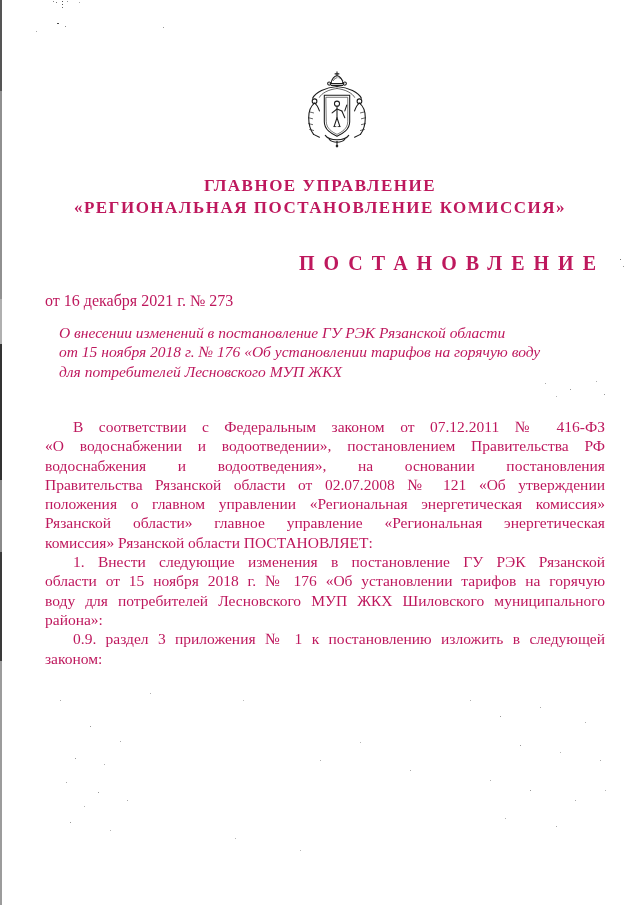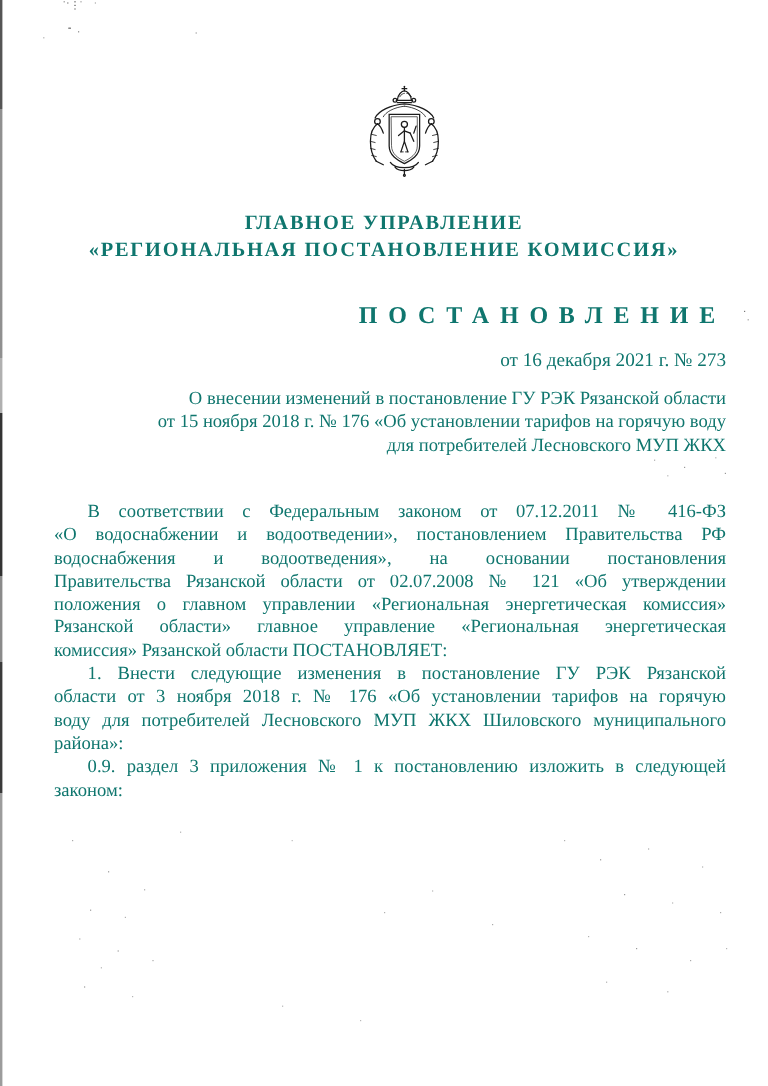--- a/index.html
+++ b/index.html
@@ -3,21 +3,21 @@
 <meta charset="utf-8">
 <style>
   html, body { margin: 0; padding: 0; background: #e8e8e8; }
   .page {
     position: relative;
     width: 640px;
     height: 905px;
     background: #ffffff;
     overflow: hidden;
     font-family: "Liberation Serif", "DejaVu Serif", serif;
-    color: #0f766e;
+    color: #be185d;
   }
   
   .edge-strip {
     position: absolute; left: 0; top: 0; width: 2px; height: 905px;
     background: linear-gradient(to bottom,
       #555 0%, #555 10%, #909090 10%, #909090 33%,
       #b0b0b0 33%, #b0b0b0 38%, #333 38%, #333 53%,
       #8a8a8a 53%, #8a8a8a 61%, #3a3a3a 61%, #3a3a3a 73%,
       #9c9c9c 73%, #9c9c9c 100%);
   }
@@ -51,25 +51,25 @@
     font-size: 17px; line-height: 22px; letter-spacing: 1.5px;
   }
   .doctype {
     position: absolute; top: 252px; left: 45px; width: 560px;
     box-sizing: border-box; padding-left: 9px;
     text-align: right; font-weight: bold;
     font-size: 20px; letter-spacing: 9px;
   }
   .dateline {
     position: absolute; top: 292px; left: 45px; width: 560px;
-    text-align: right; font-size: 16px;
+    text-align: left; font-size: 16px;
   }
   .subject {
-    position: absolute; top: 323px; left: 45px; width: 560px;
-    text-align: right; font-size: 15.5px; line-height: 19.3px;
+    position: absolute; top: 323px; left: 59px; width: 560px;
+    text-align: left; font-size: 15.5px; line-height: 19.3px; font-style: italic;
   }
   .bodytext {
     position: absolute; top: 417px; left: 45px; width: 560px;
     font-size: 15.5px; line-height: 19.3px;
   }
   .jline { text-align: justify; text-align-last: justify; }
   .jline.end { text-align-last: left; }
   .ind { text-indent: 28px; }
 </style>
 </head>
@@ -145,21 +145,21 @@
       <div class="jline ind">В соответствии с Федеральным законом от 07.12.2011 № 416-ФЗ</div>
       <div class="jline">«О водоснабжении и водоотведении», постановлением Правительства РФ</div>
       <div class="jline">водоснабжения и водоотведения», на основании постановления</div>
       <div class="jline">Правительства Рязанской области от 02.07.2008 № 121 «Об утверждении</div>
       <div class="jline">положения о главном управлении «Региональная энергетическая комиссия»</div>
       <div class="jline">Рязанской области» главное управление «Региональная энергетическая</div>
       <div class="jline end">комиссия» Рязанской области ПОСТАНОВЛЯЕТ:</div>
     </div>
     <div>
       <div class="jline ind">1. Внести следующие изменения в постановление ГУ РЭК Рязанской</div>
-      <div class="jline">области от 3 ноября 2018 г. № 176 «Об установлении тарифов на горячую</div>
+      <div class="jline">области от 15 ноября 2018 г. № 176 «Об установлении тарифов на горячую</div>
       <div class="jline">воду для потребителей Лесновского МУП ЖКХ Шиловского муниципального</div>
       <div class="jline end">района»:</div>
     </div>
     <div>
       <div class="jline ind">0.9. раздел 3 приложения № 1 к постановлению изложить в следующей</div>
       <div class="jline end">законом:</div>
     </div>
   </div>
 </div>
 

